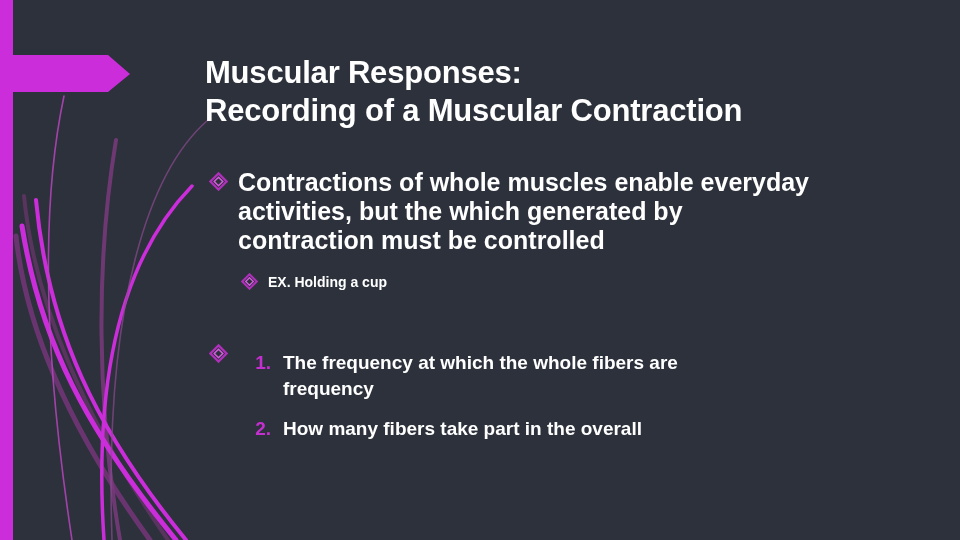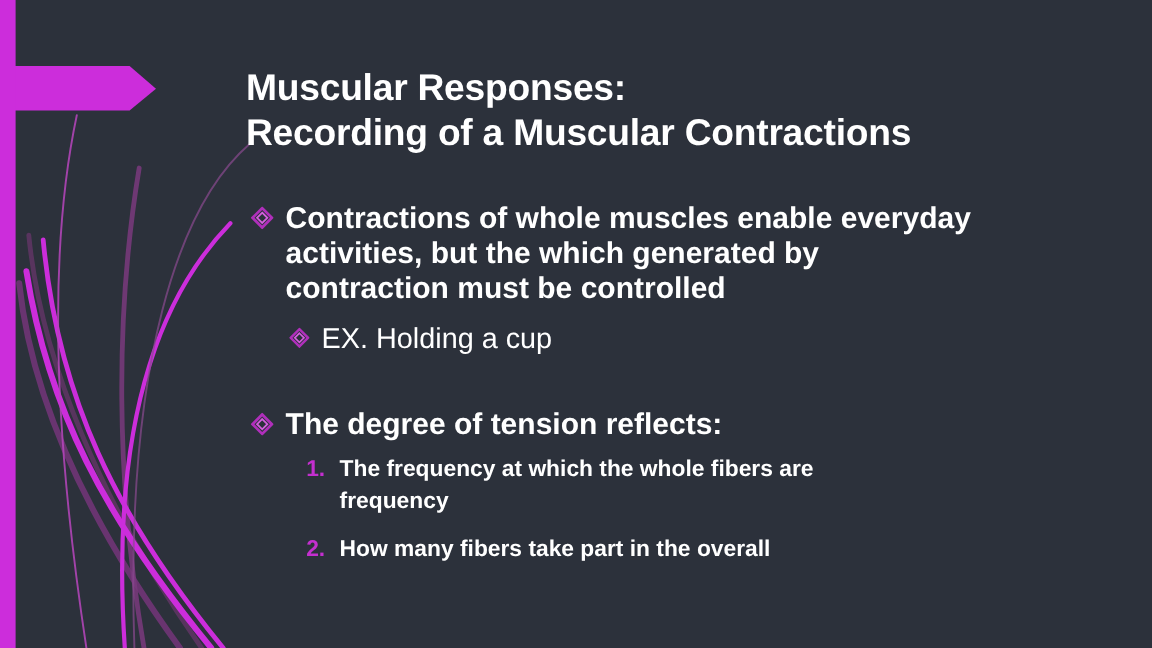--- a/index.html
+++ b/index.html
@@ -74,22 +74,22 @@
     position: absolute;
     left: 4px;
     top: 4px;
   }
 
   
   .lvl2 {
     position: relative;
     padding-left: 63px;
     color: #ffffff;
-    font-size: 24px;
-    font-weight: normal;
+    font-size: 14px;
+    font-weight: bold;
     line-height: 27px;
     margin: 0;
   }
   .lvl2 .dia {
     position: absolute;
     left: 36px;
     top: 4px;
   }
 
   
@@ -147,21 +147,21 @@
 
     <path d="M 0 55 L 108 55 L 130 74 L 108 92 L 0 92 Z" fill="#cc2ddb"></path>
 
     <rect x="0" y="0" width="13" height="540" fill="#cc2ddb"></rect>
   </svg>
 
   <div id="content">
 
     <div id="title">
       <span class="tline">Muscular Responses:</span>
-      <span class="tline">Recording of a Muscular Contractions</span>
+      <span class="tline">Recording of a Muscular Contraction</span>
     </div>
 
     <div id="body">
 
       <div class="blk">
         <div class="lvl1">
           <span class="dia">
             <svg viewBox="0 0 20 20" width="19" height="19">
               <path d="M10 1.5 L18.5 10 L10 18.5 L1.5 10 Z" fill="none" stroke="#b02fbb" stroke-width="2.4"></path>
               <path d="M10 5.5 L14.5 10 L10 14.5 L5.5 10 Z" fill="none" stroke="#d45fdd" stroke-width="1.6"></path>
@@ -194,21 +194,20 @@
       <div class="gap-lg"></div>
 
       <div class="blk">
         <div class="lvl1">
           <span class="dia">
             <svg viewBox="0 0 20 20" width="19" height="19">
               <path d="M10 1.5 L18.5 10 L10 18.5 L1.5 10 Z" fill="none" stroke="#b02fbb" stroke-width="2.4"></path>
               <path d="M10 5.5 L14.5 10 L10 14.5 L5.5 10 Z" fill="none" stroke="#d45fdd" stroke-width="1.6"></path>
             </svg>
           </span>
-          <span>The degree of tension reflects:</span>
         </div>
       </div>
 
       <div class="gap-md"></div>
 
       <div class="blk">
         <div class="numrow">
           <span class="num">1.</span>
           <span>The frequency at which the whole fibers are</span>
         </div>

